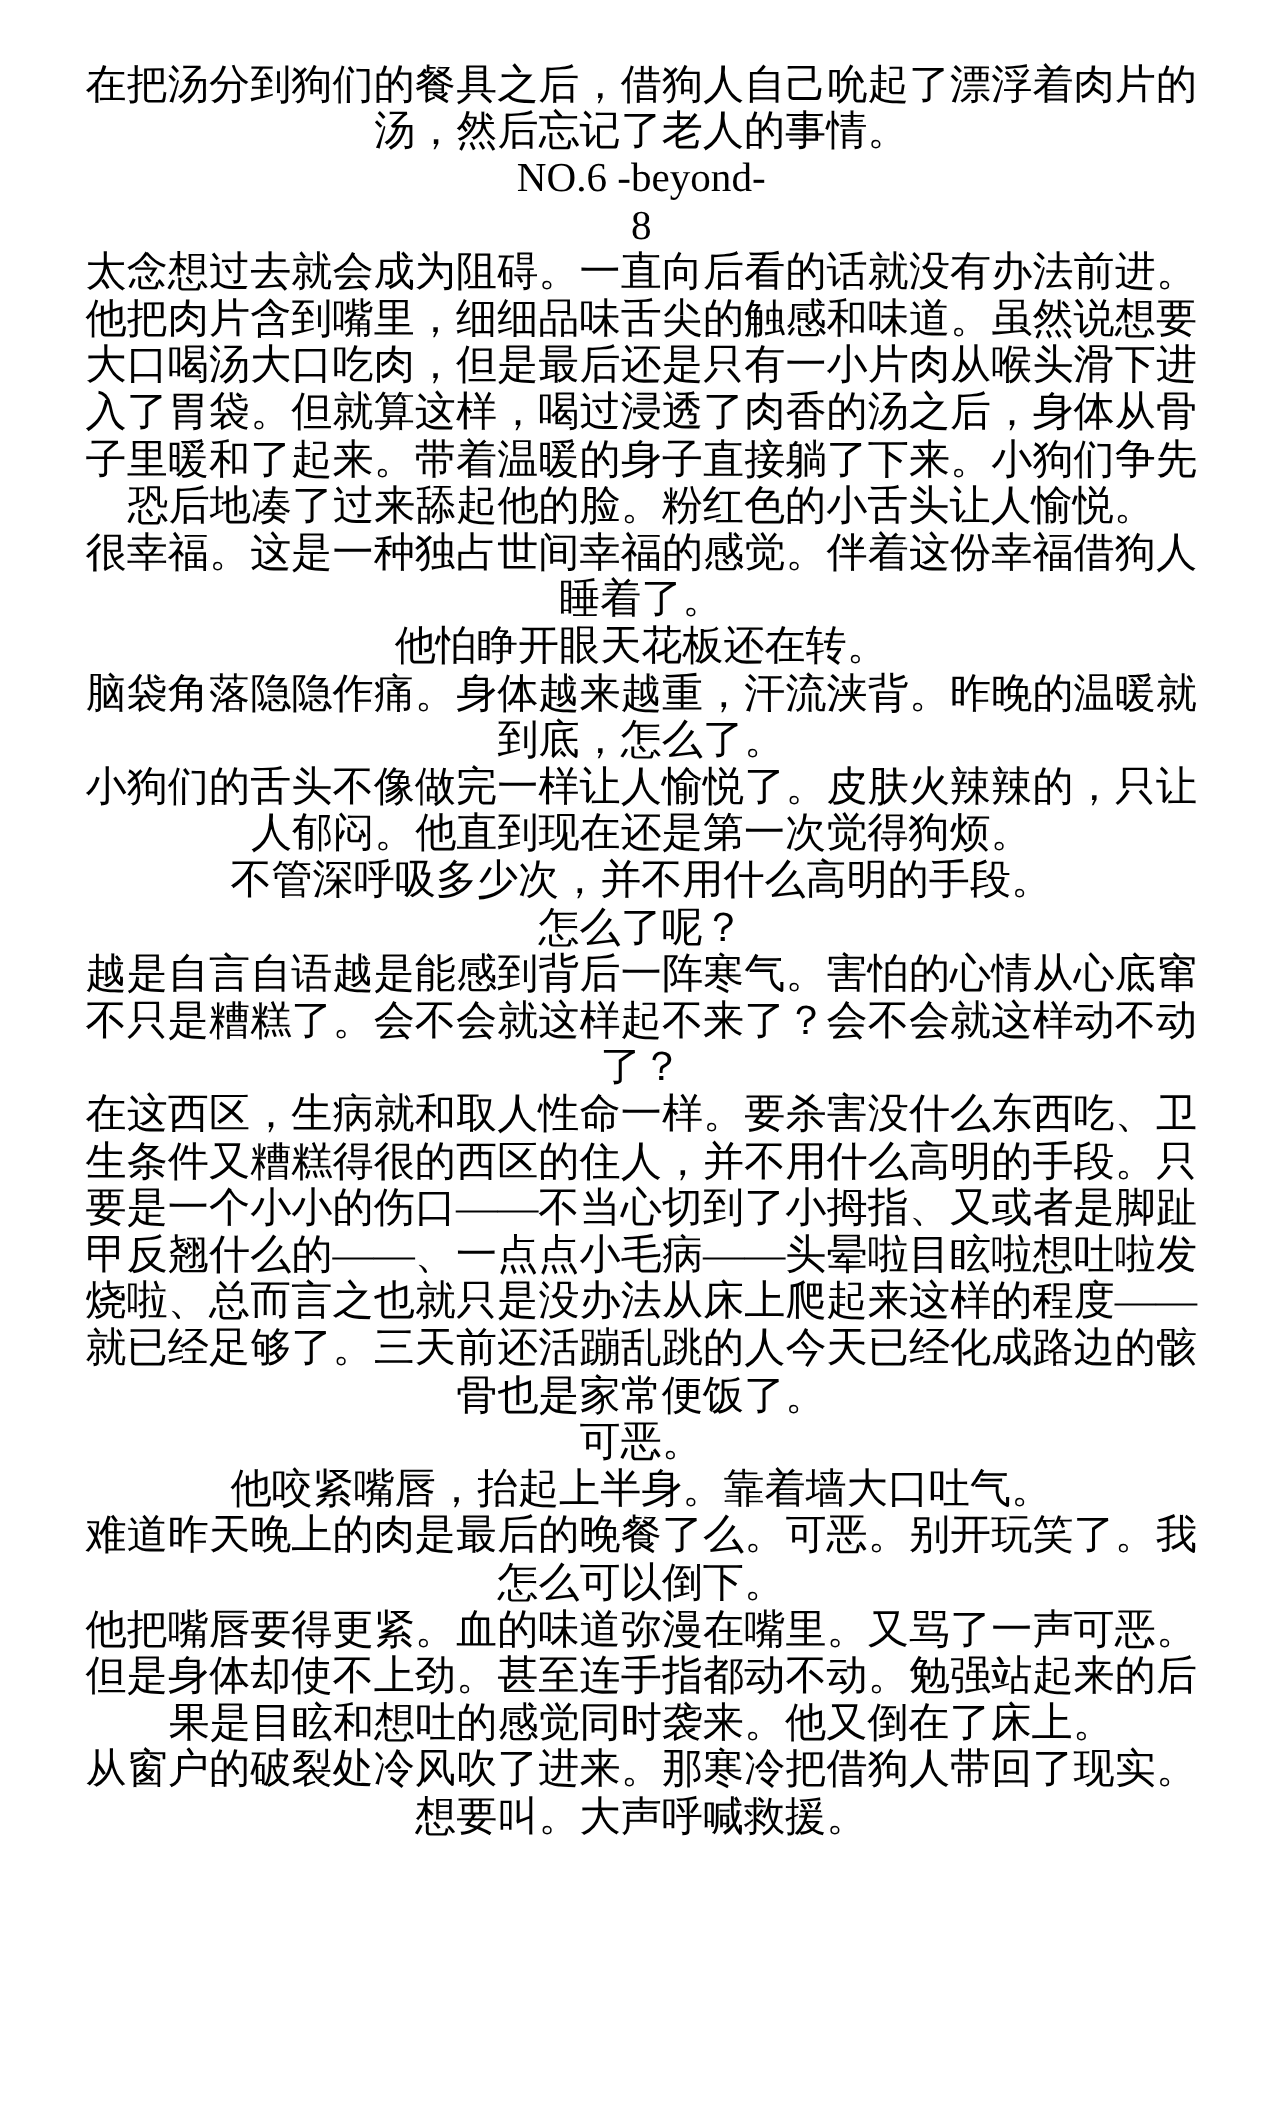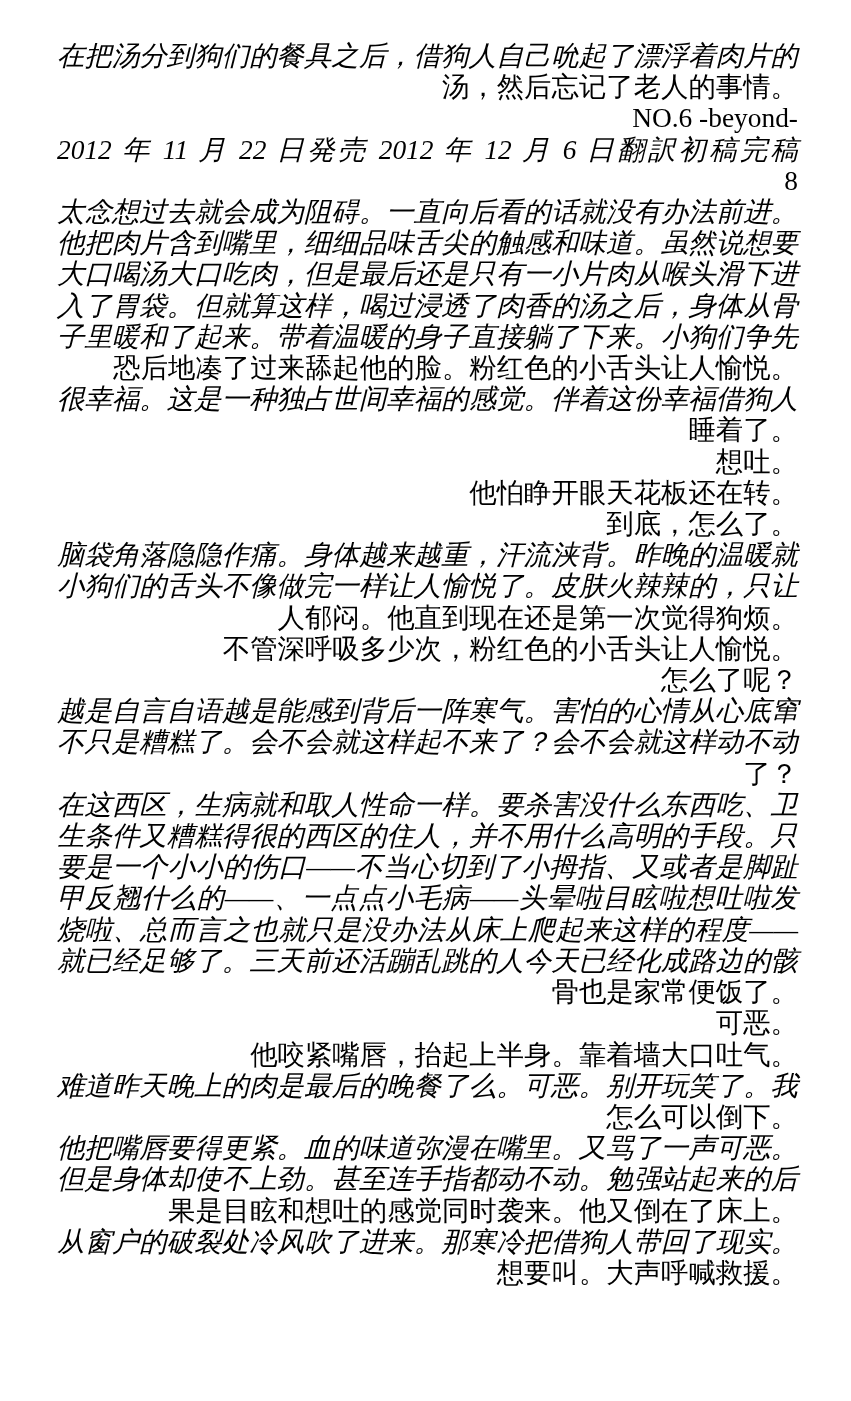--- a/index.html
+++ b/index.html
@@ -18,52 +18,49 @@
     top: 41px;
     left: 57px;
     width: 741px;
     color: #000000;
     font-family: "Liberation Serif", "DejaVu Serif", serif;
     font-size: 27.4px;
     line-height: 31.2px;
   }
   .line {
     min-height: 31.2px;
-    text-align: right;
+    text-align: center;
   }
   .line.justify {
     text-align: justify;
     text-align-last: justify;
-    font-style: italic;
   }
 </style>
 </head>
 <body>
 
 <div class="page" id="text-container">
     <div class="line justify">在把汤分到狗们的餐具之后，借狗人自己吮起了漂浮着肉片的</div>
     <div class="line">汤，然后忘记了老人的事情。</div>
     <div class="line">NO.6 -beyond-</div>
-    <div class="line justify">2012 年 11 月 22 日発売 2012 年 12 月 6 日翻訳初稿完稿</div>
     <div class="line">8</div>
     <div class="line justify">太念想过去就会成为阻碍。一直向后看的话就没有办法前进。</div>
     <div class="line justify">他把肉片含到嘴里，细细品味舌尖的触感和味道。虽然说想要</div>
     <div class="line justify">大口喝汤大口吃肉，但是最后还是只有一小片肉从喉头滑下进</div>
     <div class="line justify">入了胃袋。但就算这样，喝过浸透了肉香的汤之后，身体从骨</div>
     <div class="line justify">子里暖和了起来。带着温暖的身子直接躺了下来。小狗们争先</div>
     <div class="line">恐后地凑了过来舔起他的脸。粉红色的小舌头让人愉悦。</div>
     <div class="line justify">很幸福。这是一种独占世间幸福的感觉。伴着这份幸福借狗人</div>
     <div class="line">睡着了。</div>
-    <div class="line">想吐。</div>
     <div class="line">他怕睁开眼天花板还在转。</div>
+    <div class="line justify">脑袋角落隐隐作痛。身体越来越重，汗流浃背。昨晚的温暖就</div>
     <div class="line">到底，怎么了。</div>
-    <div class="line justify">脑袋角落隐隐作痛。身体越来越重，汗流浃背。昨晚的温暖就</div>
     <div class="line justify">小狗们的舌头不像做完一样让人愉悦了。皮肤火辣辣的，只让</div>
     <div class="line">人郁闷。他直到现在还是第一次觉得狗烦。</div>
-    <div class="line">不管深呼吸多少次，粉红色的小舌头让人愉悦。</div>
+    <div class="line">不管深呼吸多少次，并不用什么高明的手段。</div>
     <div class="line">怎么了呢？</div>
     <div class="line justify">越是自言自语越是能感到背后一阵寒气。害怕的心情从心底窜</div>
     <div class="line justify">不只是糟糕了。会不会就这样起不来了？会不会就这样动不动</div>
     <div class="line">了？</div>
     <div class="line justify">在这西区，生病就和取人性命一样。要杀害没什么东西吃、卫</div>
     <div class="line justify">生条件又糟糕得很的西区的住人，并不用什么高明的手段。只</div>
     <div class="line justify">要是一个小小的伤口——不当心切到了小拇指、又或者是脚趾</div>
     <div class="line justify">甲反翘什么的——、一点点小毛病——头晕啦目眩啦想吐啦发</div>
     <div class="line justify">烧啦、总而言之也就只是没办法从床上爬起来这样的程度——</div>
     <div class="line justify">就已经足够了。三天前还活蹦乱跳的人今天已经化成路边的骸</div>

